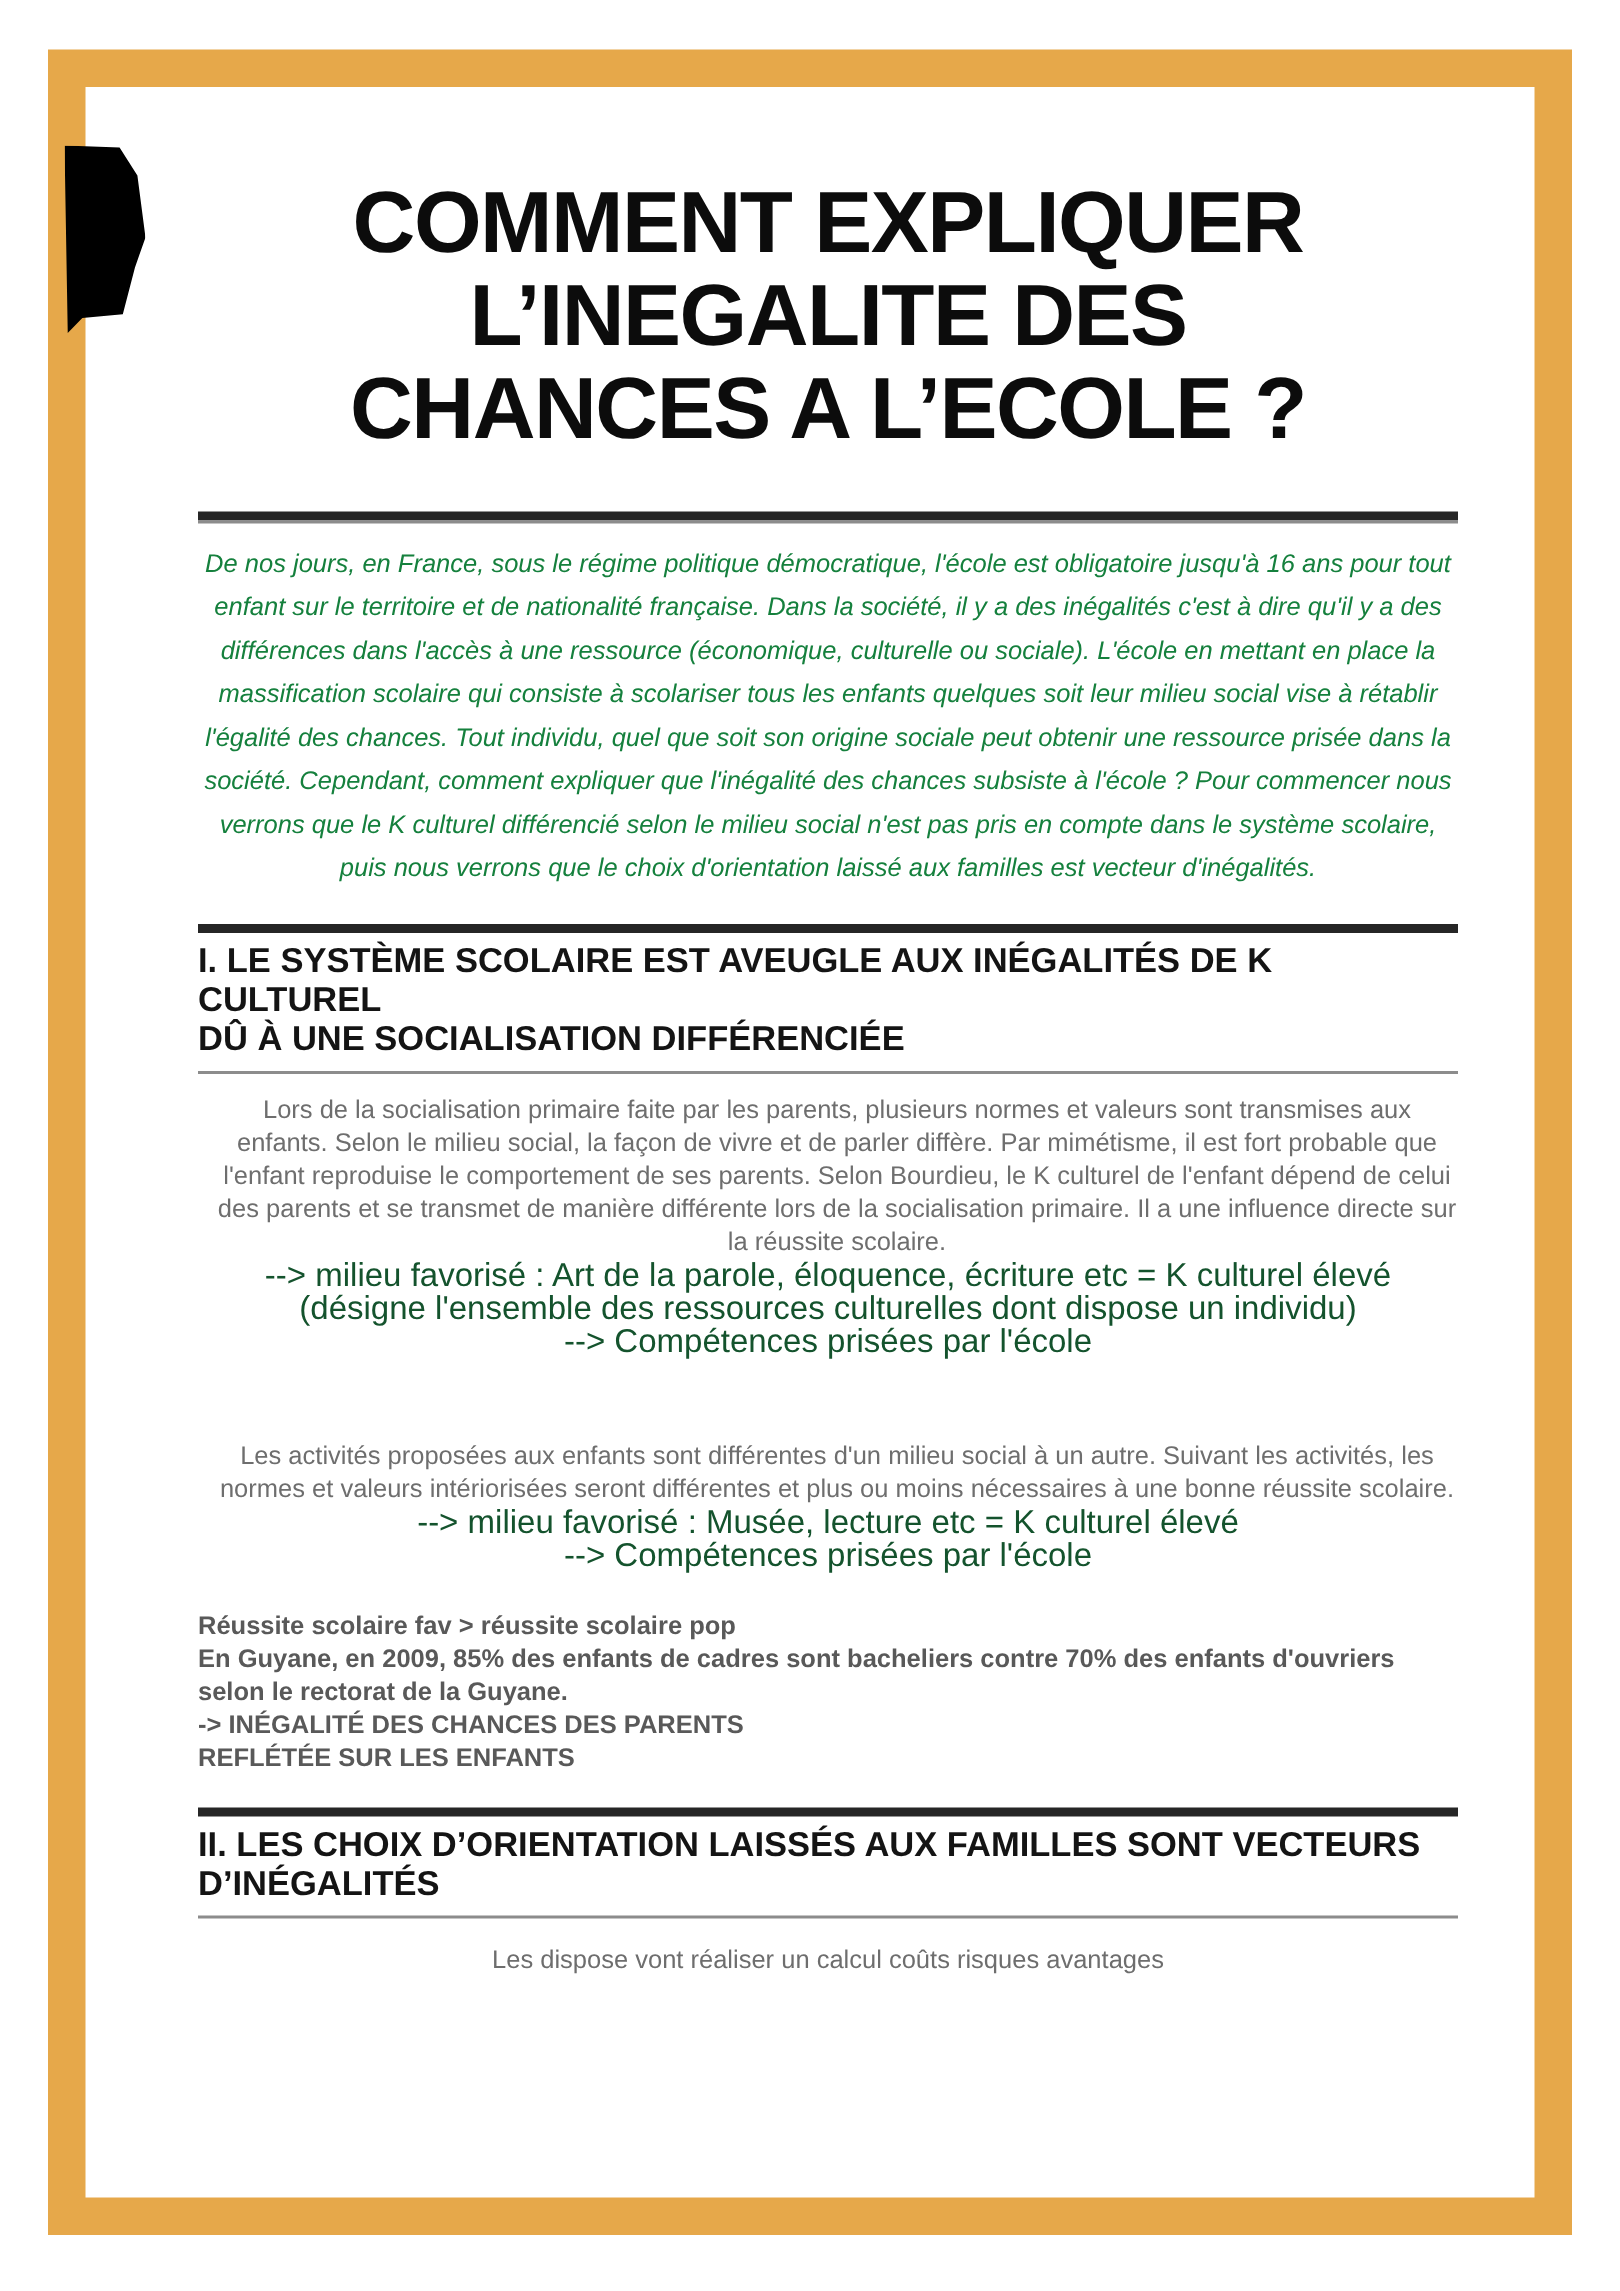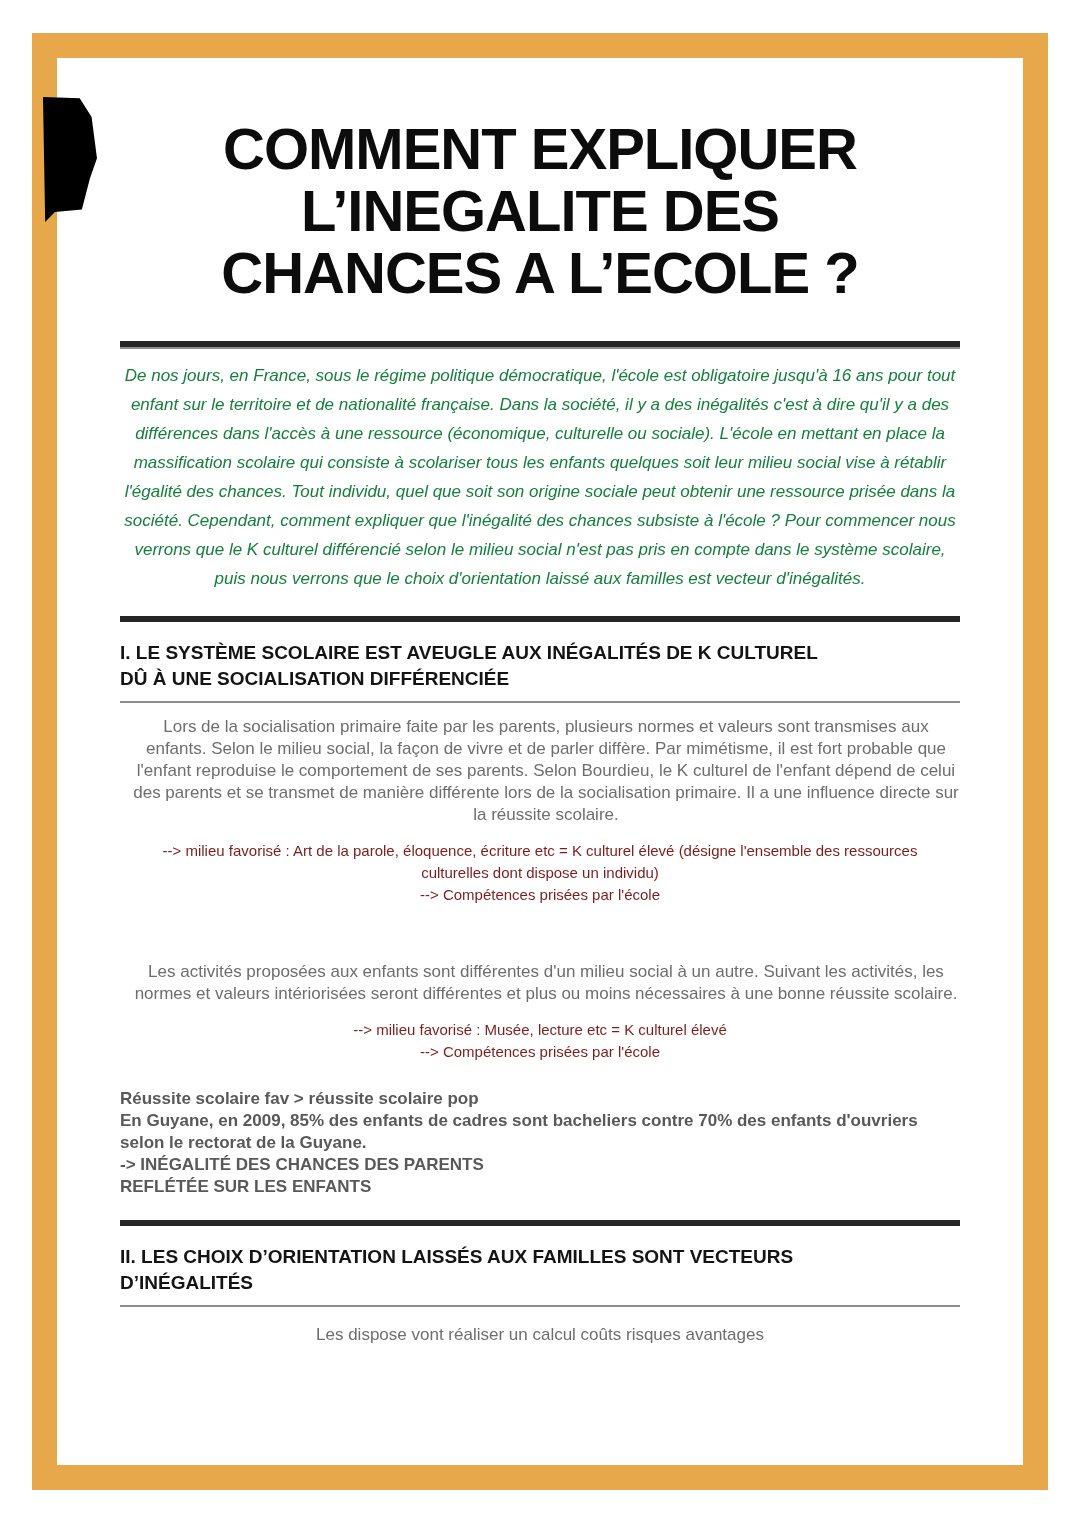--- a/index.html
+++ b/index.html
@@ -21,21 +21,21 @@
   }
   .bookmark {
     position: absolute;
     left: 43px; top: 97px;
     width: 54px; height: 125px;
     background: #000000;
     clip-path: polygon(0% 0%, 68% 1%, 90% 16%, 100% 49%, 87% 65%, 72% 90%, 22% 92%, 4% 100%);
   }
   .content {
     position: absolute;
-    left: 120px; top: 58px;
+    left: 132px; top: 58px;
     width: 840px;
   }
   .pre { white-space: pre-line; }
   .title {
     margin: 60px 0 0 0;
     text-align: center;
     font-size: 58px;
     line-height: 62px;
     font-weight: bold;
     letter-spacing: -1px;
@@ -56,44 +56,44 @@
   .rt3 { margin-top: 22px; }
   .sec-heading {
     margin: 6px 0 8px 0;
     font-size: 22px;
     line-height: 30px;
     font-weight: bold;
     color: #141414;
     text-align: left;
   }
   .sec-heading.two-line {
-    font-size: 19px;
+    font-size: 23px;
     line-height: 26px;
-    margin: 18px 0 9px 0;
+    margin: 5px 0 9px 0;
   }
   .body-lg {
     margin: 12px 0 0 0;
     font-size: 17px;
     line-height: 29px;
     color: #15803d;
     text-align: center;
     font-style: italic;
   }
   .body-sm {
     margin: 13px 0 0 12px;
     font-size: 17px;
     line-height: 22px;
     color: #6e6e6e;
     text-align: center;
   }
   .arrows {
-    margin: 14px;
-    font-size: 15px;
+    margin: 0;
+    font-size: 22px;
     line-height: 22px;
-    color: #7f1d1d;
+    color: #14532d;
     text-align: center;
   }
   .gap-block { margin-top: 55px; }
   .highlight {
     margin: 25px 0 0 0;
     font-size: 17px;
     line-height: 22px;
     font-weight: bold;
     color: #595959;
     text-align: left;

